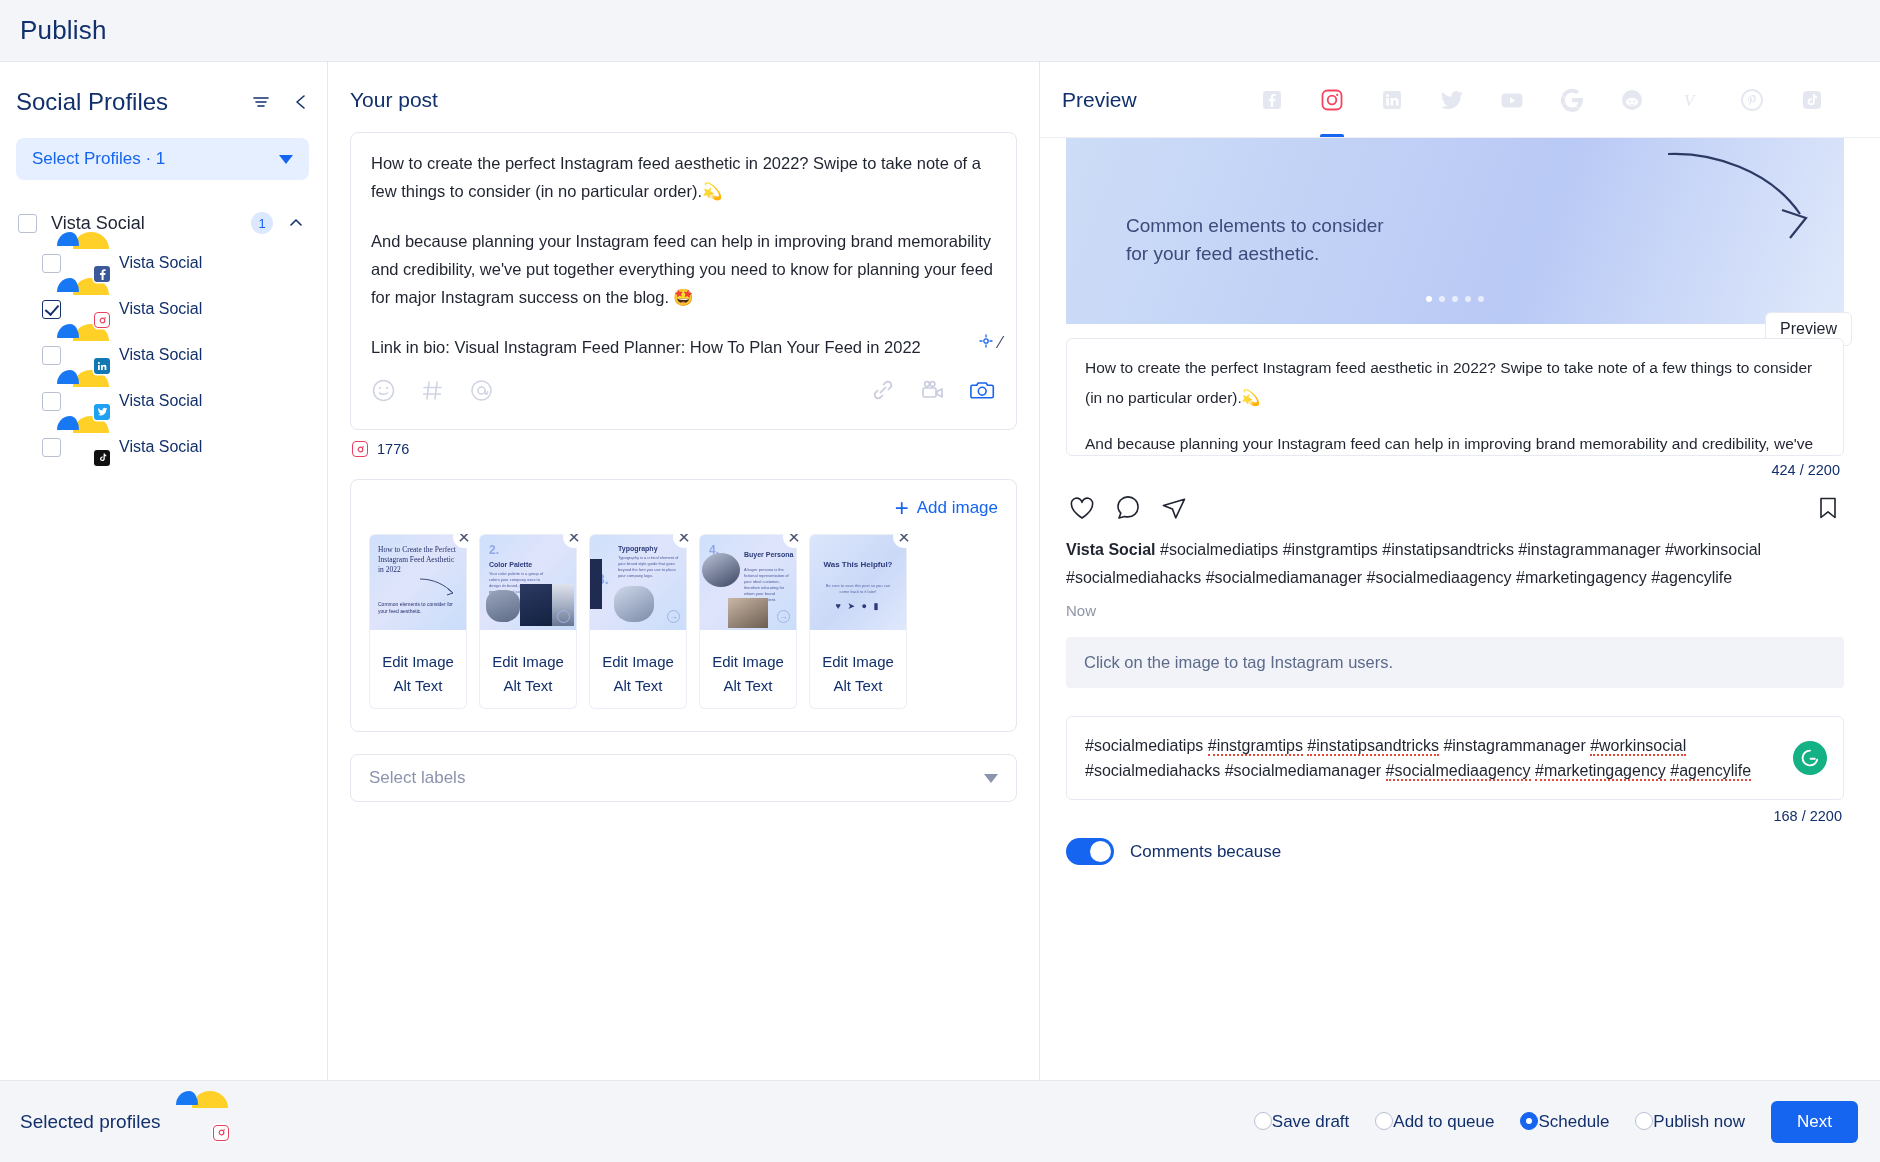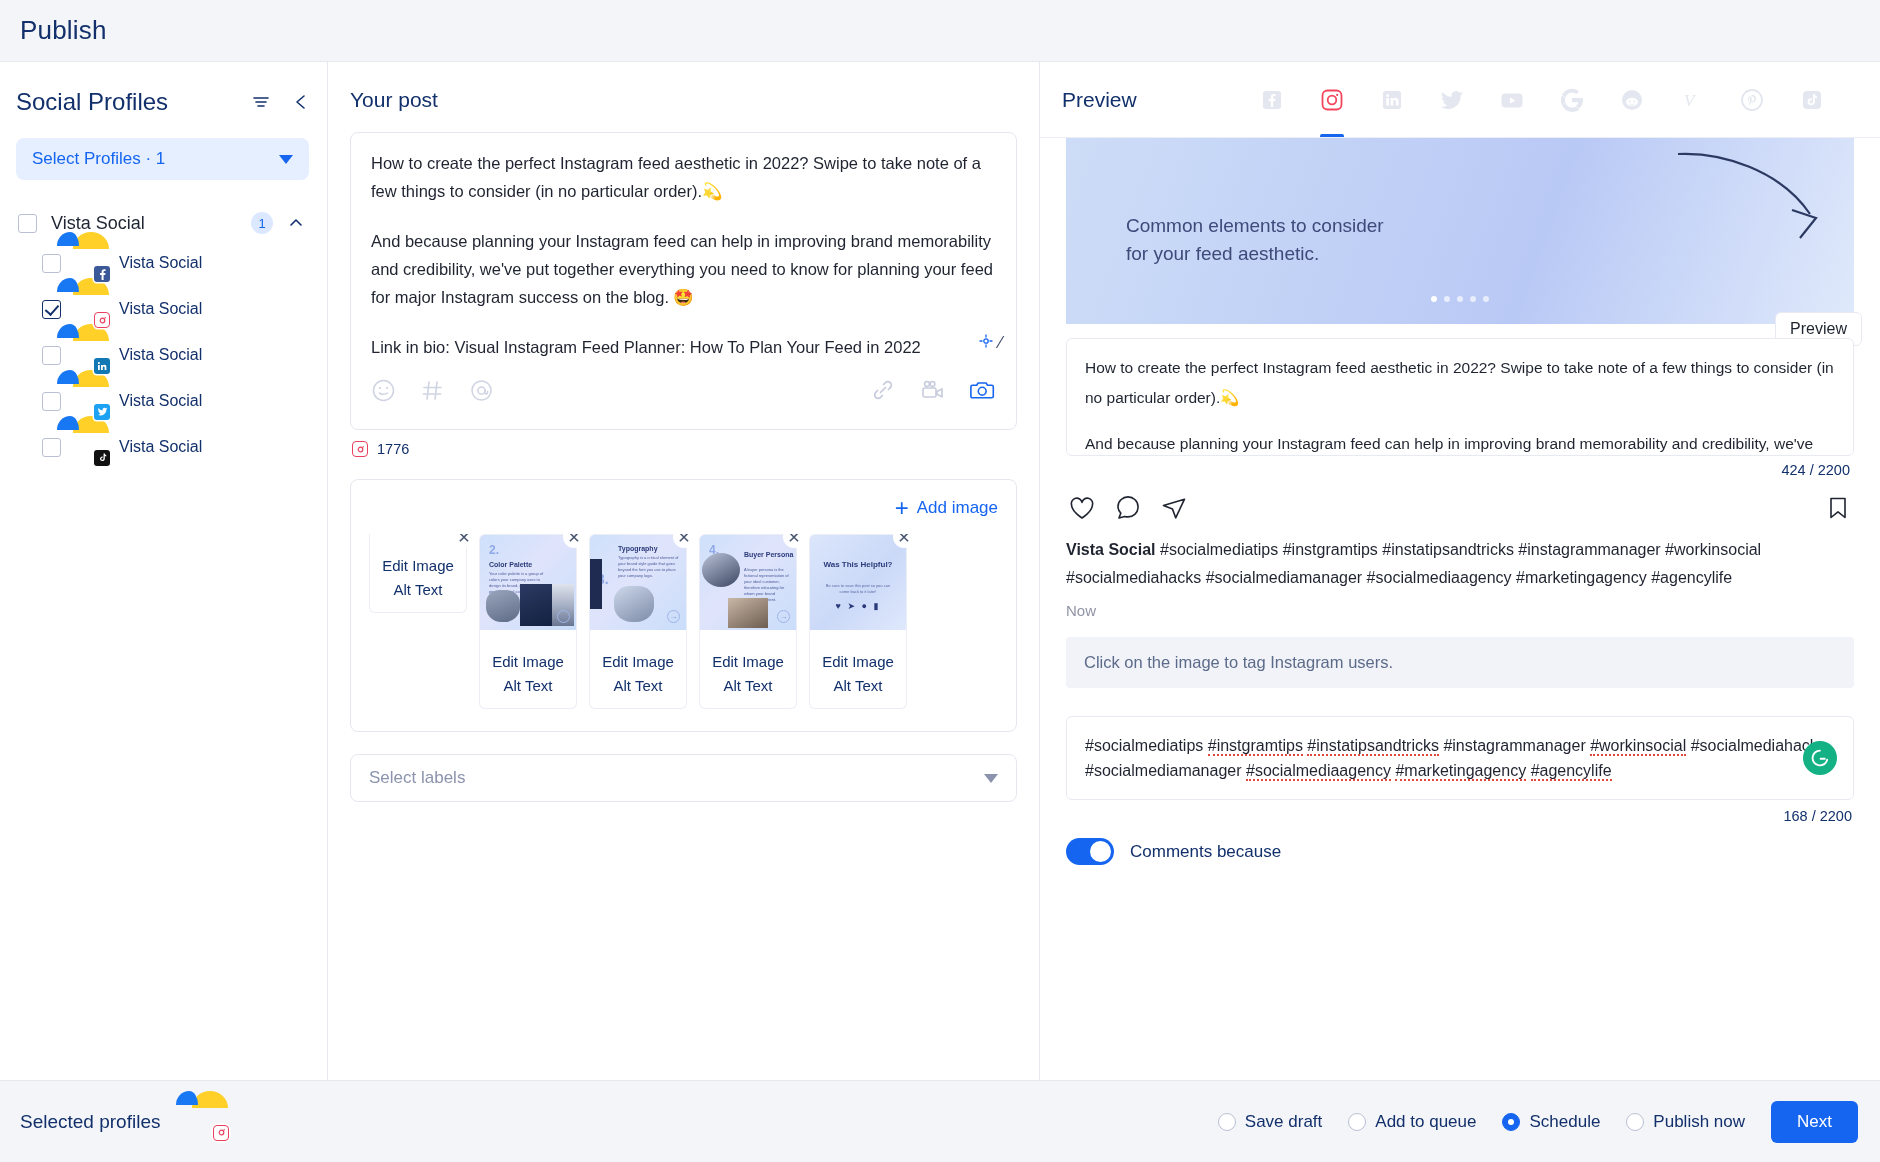--- a/index.html
+++ b/index.html
@@ -164,21 +164,21 @@
   }
   .preview-head .ph-title { font-size:21px; color:#12306b; width:180px; }
   .net-tabs { display:flex; align-items:center; gap:0; }
   .net-tab {
     width:60px; height:75px; display:flex; align-items:center; justify-content:center;
     position:relative; cursor:pointer; color:#d6dae6;
   }
   .net-tab.active:after {
     content:""; position:absolute; left:18px; right:18px; bottom:0; height:3px; background:#1565f0; border-radius:2px 2px 0 0;
   }
-  .preview-body { flex:1; overflow:hidden; padding: 0 0 0 0; display:flex; flex-direction:column; }
+  .preview-body { flex:1; overflow:hidden; padding: 0 10px 0 0; display:flex; flex-direction:column; }
 
   .ig-card { margin: 0 26px; }
   .ig-img {
     height:186px; position:relative; overflow:hidden;
     background: linear-gradient(110deg,#cdddf7 0%, #c3d3f6 30%, #b9c9f5 60%, #dfe9fb 100%);
   }
   .ig-img .hl {
     position:absolute; left:60px; top:74px; color:#3d4a7a; font-size:19px; line-height:28px;
     font-family:"Liberation Sans", sans-serif;
   }
@@ -229,21 +229,21 @@
   .comments-row span { font-size:17px; color:#12306b; }
 
   
   .footer {
     height:82px; min-height:82px; background:#f4f5f9; border-top:1px solid #e6e8ef;
     display:flex; align-items:center; justify-content:space-between; padding: 0 22px 0 20px;
   }
   .foot-left { display:flex; align-items:center; gap:34px; }
   .foot-left .lbl { font-size:19px; color:#12306b; }
   .foot-right { display:flex; align-items:center; gap:26px; }
-  .radio-item { display:flex; align-items:center; gap:9px; cursor:pointer; }
+  .radio-item { display:flex; align-items:flex-start; cursor:pointer; }
   .radio { width:18px;height:18px;border-radius:50%;border:1.6px solid #b9c0d4;background:#fff;flex:none;position:relative; }
   .radio.on { border-color:#1565f0; background:#1565f0; }
   .radio.on:after { content:""; position:absolute; left:5px; top:5px; width:6px;height:6px;border-radius:50%;background:#fff; }
   .radio-item span { font-size:17px; color:#12306b; }
   .next-btn {
     background:#1565f0; color:#fff; border:none; border-radius:6px;
     padding: 11px 26px; font-size:17px; cursor:pointer; font-family:Liberation Sans, sans-serif;
   }
 </style>
 </head>
@@ -455,20 +455,30 @@
 
       <div class="media-card">
         <div class="add-image">
           <span class="plus">+</span>
           <span>Add image</span>
         </div>
         <div class="thumbs">
 
           <div class="thumb">
             <span class="rm">✕</span>
+            <div class="shot">
+              <div class="slide-txt">
+                <div class="h">How to Create the Perfect Instagram Feed Aesthetic in 2022</div>
+                <div class="s">Common elements to consider for your feed aesthetic.</div>
+              </div>
+              <svg class="arrow-svg" style="right:8px;top:40px" width="40" height="24" viewBox="0 0 40 24">
+                  <path d="M2 4c14 0 25 6 33 14" fill="none" stroke="#3c4a7a" stroke-width="1"></path>
+                  <path d="M30 14l5 4-6 2" fill="none" stroke="#3c4a7a" stroke-width="1"></path>
+                </svg>
+            </div>
             <div class="cap">
               <span>Edit Image</span><br><span>Alt Text</span>
             </div>
           </div>
 
           <div class="thumb">
             <span class="rm">✕</span>
             <div class="shot">
               <span class="slide-num">2.</span>
               <span class="slide-h2">Color Palette</span>

